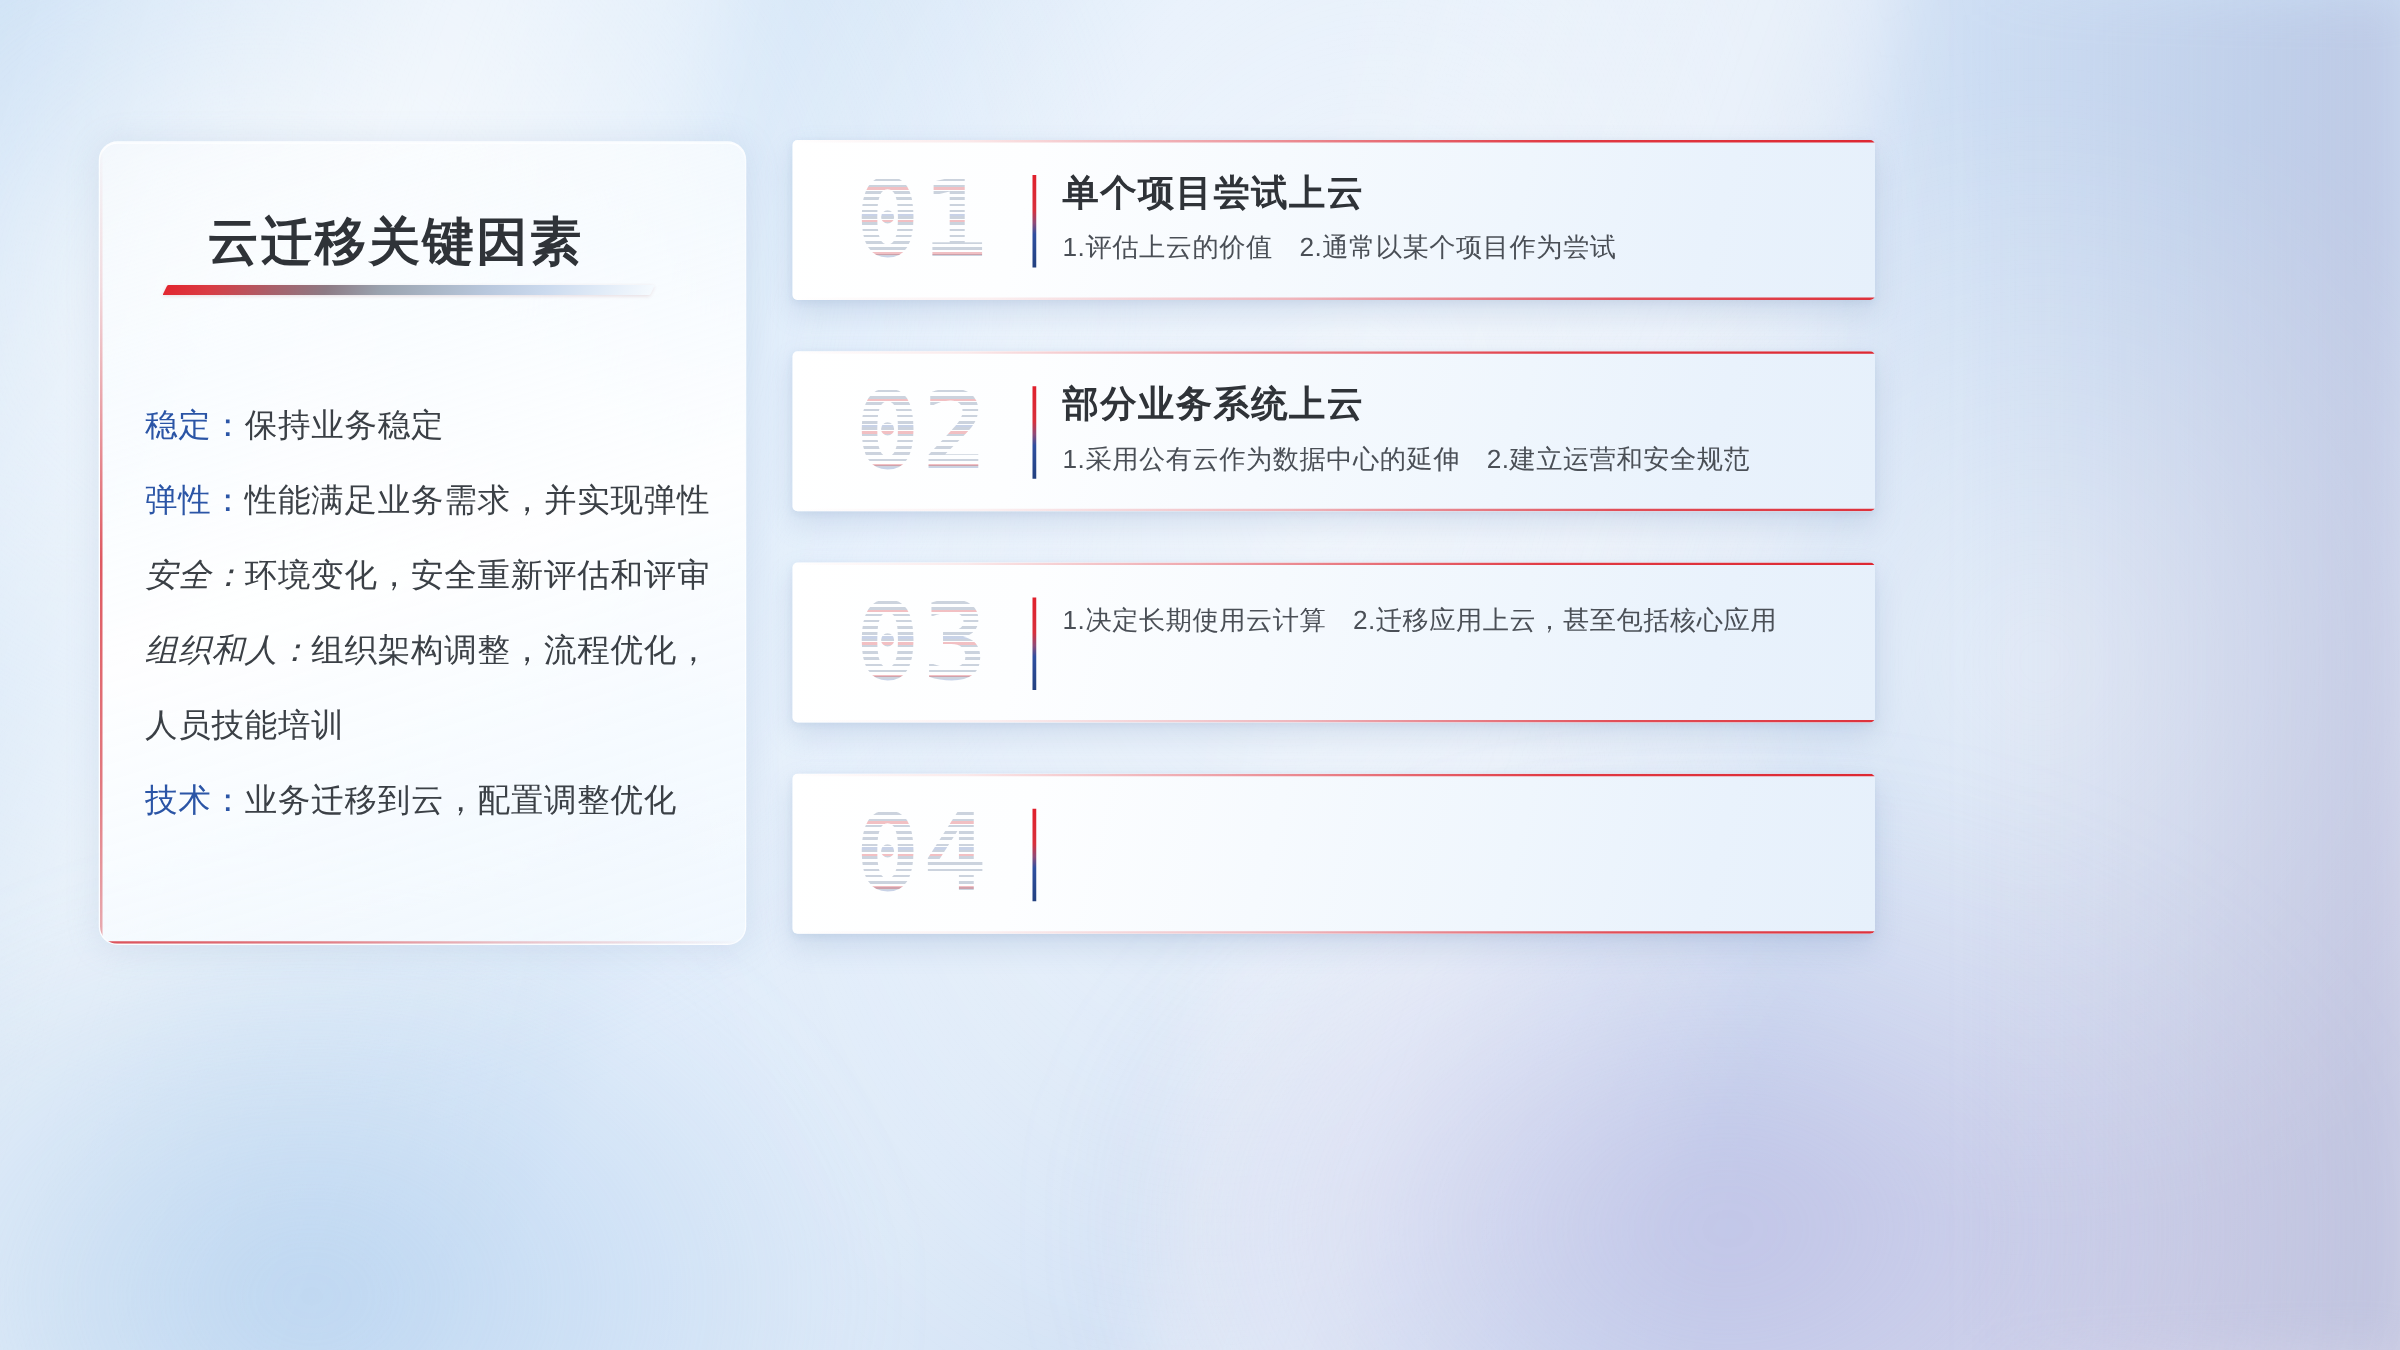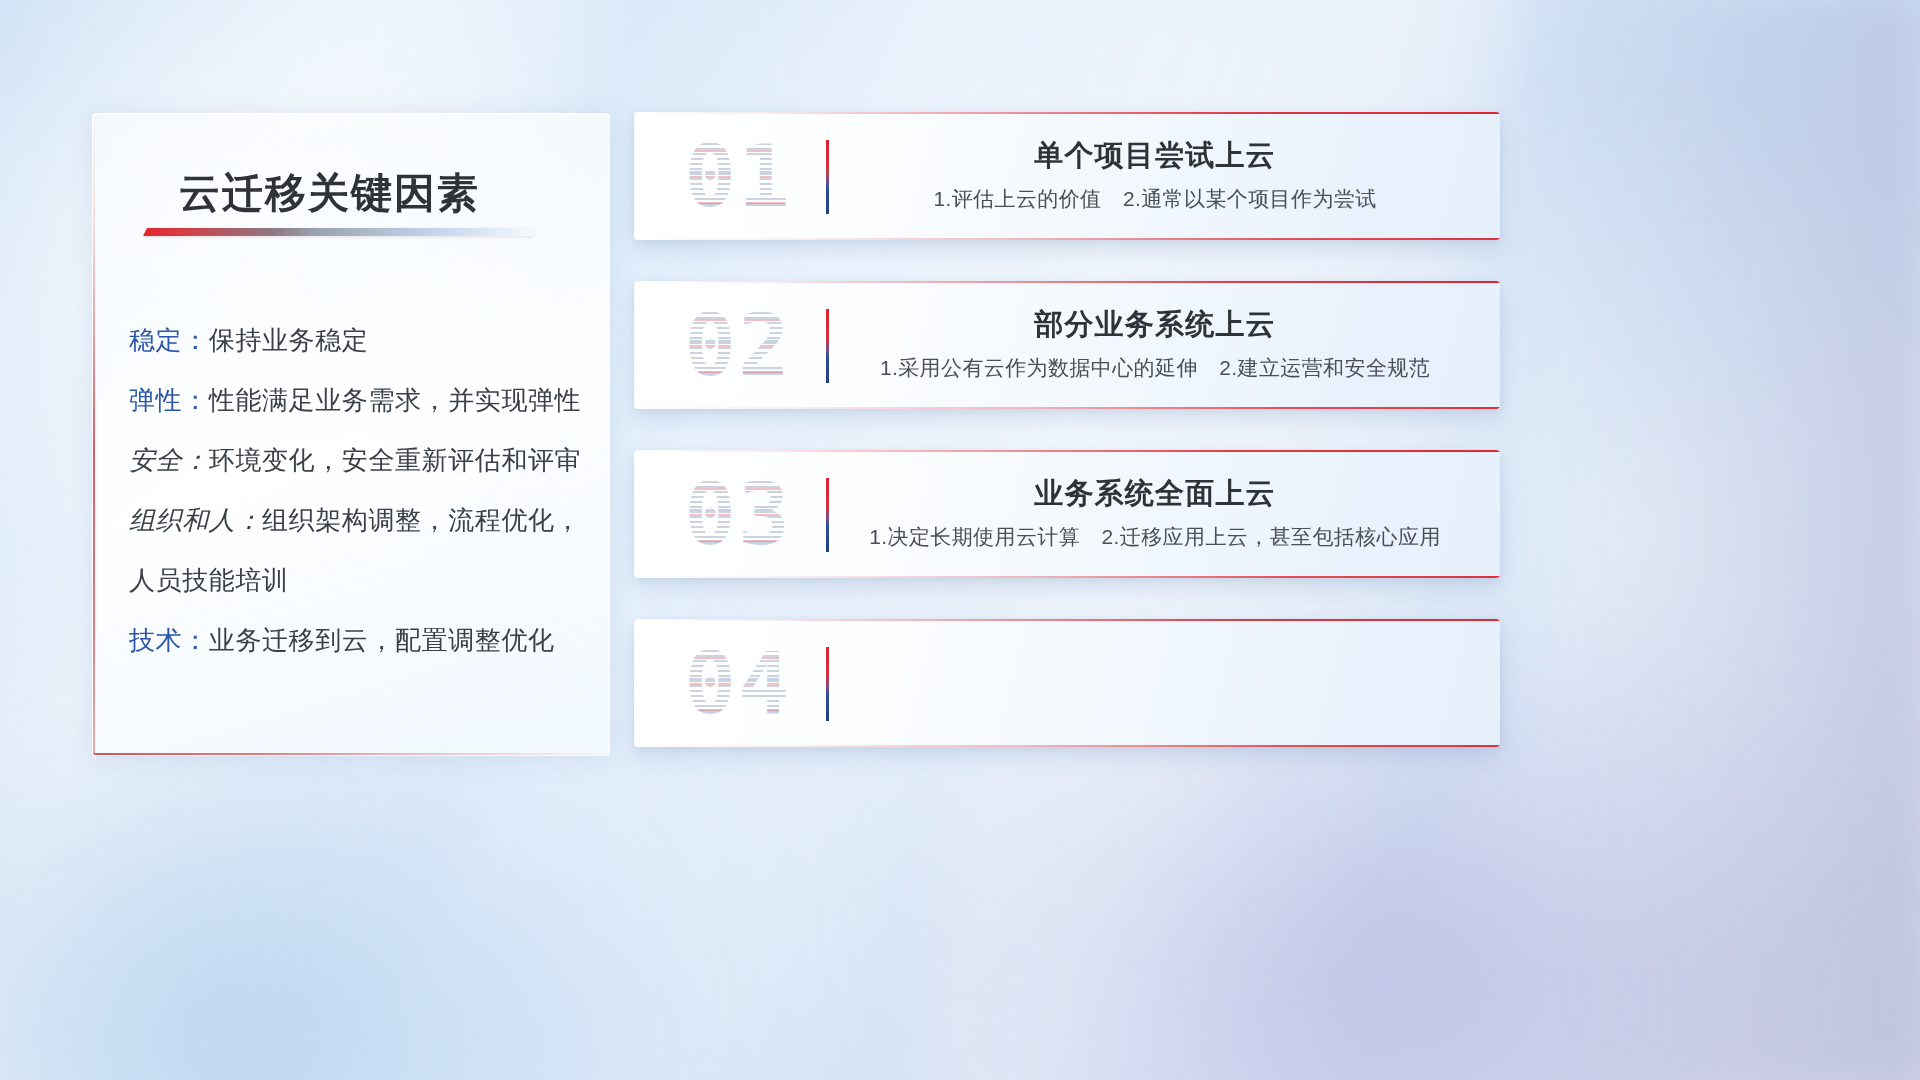--- a/index.html
+++ b/index.html
@@ -83,23 +83,23 @@
     background:linear-gradient(270deg, rgba(168,176,212,.38) 0%, rgba(255,255,255,0) 100%);
     filter:blur(18px);
   }
 
   
   .stage{ position:absolute; inset:0; }
 
   
   .left-panel{
     position:absolute;
-    left:92px; top:113px;
+    left:79px; top:113px;
     width:518px; height:643px;
-    border-radius:4px;
+    border-radius:15px;
     background:
       linear-gradient(163deg,
         rgba(255,255,255,.58) 0%,
         rgba(250,253,255,.80) 26%,
         rgba(255,255,255,.92) 52%,
         rgba(248,252,255,.86) 78%,
         rgba(244,250,255,.80) 100%);
     box-shadow:
       0 2px 26px rgba(120,150,190,.18),
       inset 0 1px 0 rgba(255,255,255,.85);
@@ -282,21 +282,21 @@
     background:linear-gradient(180deg,
       #e0202c 0%,
       #d8303c 38%,
       #8e4a78 52%,
       #2f4fa0 64%,
       #22407f 100%);
   }
 
   .card-body{
     position:absolute;
-    left:216px; top:23px; right:40px;text-align:center;
+    left:216px; top:23px; right:40px;
   }
   .card-title{
     font-size:29px;
     font-weight:700;
     color:#2f3338;
     letter-spacing:1.2px;
     line-height:40px;
     white-space:nowrap;
   }
   .card-desc{
@@ -384,21 +384,20 @@
     </article>
 
     <article class="card">
       <div class="card-num">
         <span class="glyph">03</span>
         <span class="glyph-tint">03</span>
         <span class="glyph-tint2">03</span>
       </div>
       <div class="card-bar"></div>
       <div class="card-body">
-        <h2 class="card-title">业务系统全面上云</h2>
         <p class="card-desc">1.决定长期使用云计算　2.迁移应用上云，甚至包括核心应用</p>
       </div>
     </article>
 
     <article class="card">
       <div class="card-num">
         <span class="glyph">04</span>
         <span class="glyph-tint">04</span>
         <span class="glyph-tint2">04</span>
       </div>

